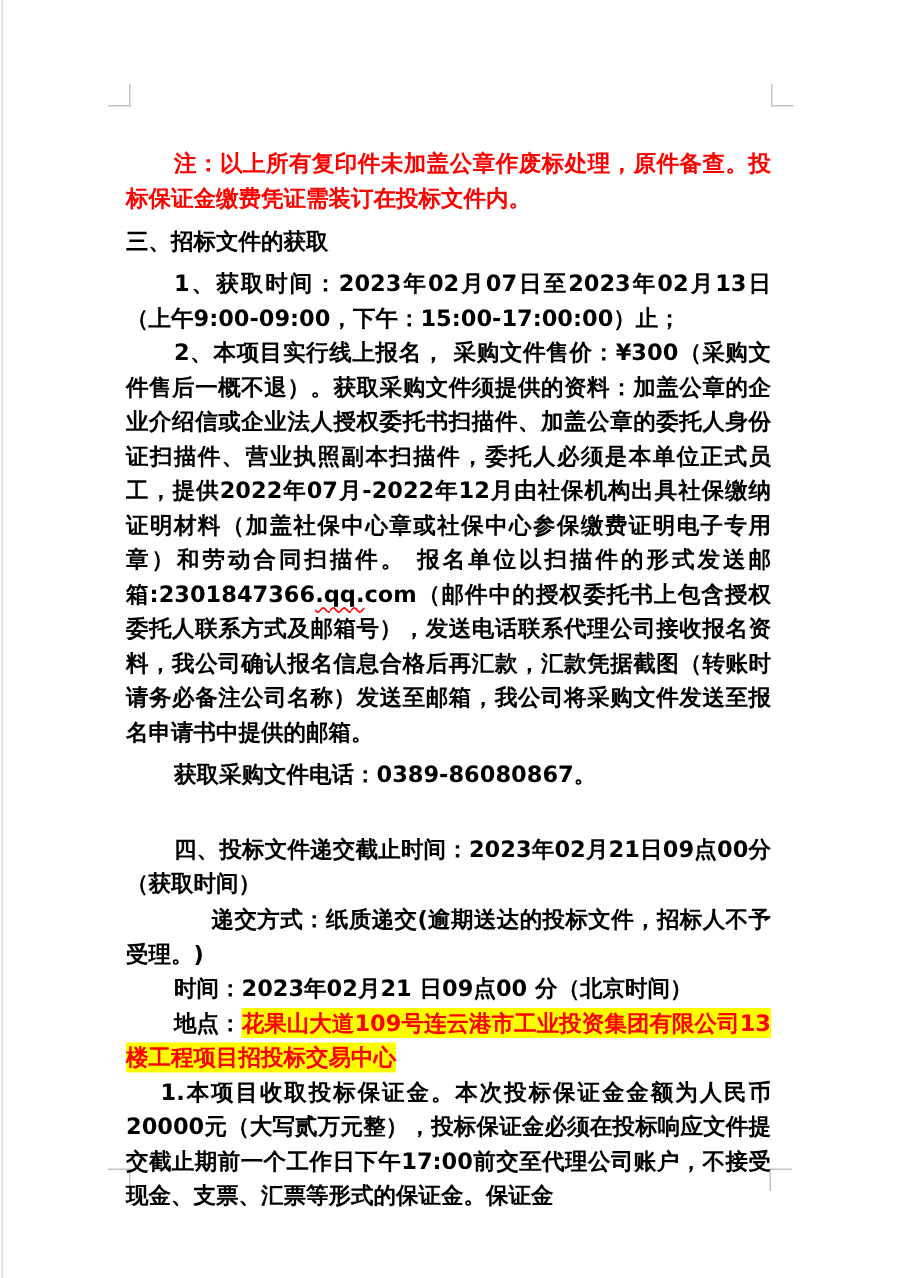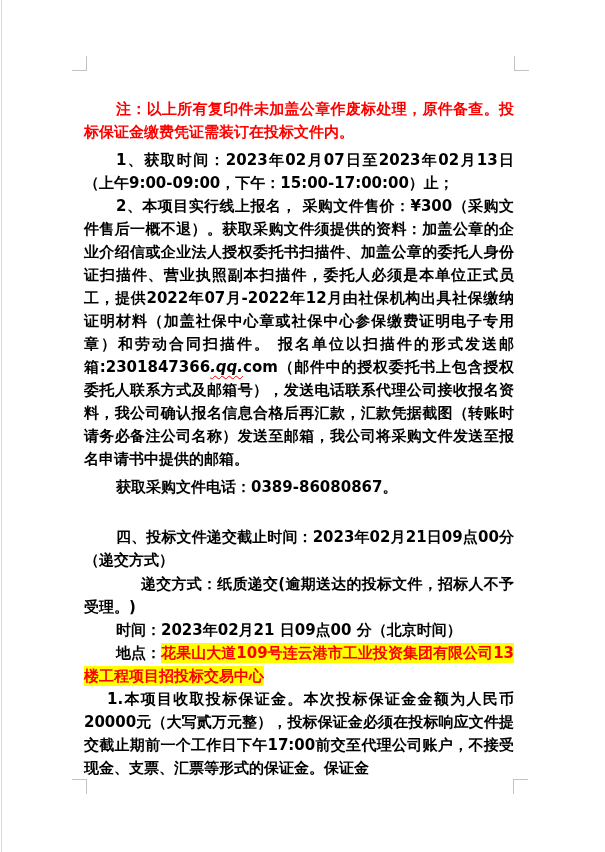--- a/index.html
+++ b/index.html
@@ -49,21 +49,20 @@
     background: #ffff00;
     color: #ff0000;
     padding: 1px 0;
   }
   .wavy {
     text-decoration: underline;
     text-decoration-style: wavy;
     text-decoration-color: #ff0000;
     text-decoration-thickness: 1px;
     text-underline-offset: 3px;
-    font-style: italic;
   }
   .mt-blank1 { margin-top: 27px; }
   .mt-s5     { margin-top: 36px; }
   .mt-s6     { margin-top: 49px; }
   .mt-h3     { margin-top: 6px; }
   .mt-sm     { margin-top: 5px; }
   .mt-1      { margin-top: 1px; }
 </style>
 </head>
 <body>
@@ -72,28 +71,29 @@
 
 <div class="crop tl"></div>
 <div class="crop tr"></div>
 <div class="crop bl"></div>
 <div class="crop br"></div>
 
 <div class="content">
 
   <p class="para ind2 red">注：以上所有复印件未加盖公章作废标处理，原件备查。投标保证金缴费凭证需装订在投标文件内。</p>
 
+  <p class="para mt-h3">三、招标文件的获取</p>
 
   <p class="para ind2 mt-sm">1、获取时间：2023年02月07日至2023年02月13日（上午9:00-09:00，下午：15:00-17:00:00）止；</p>
 
   <p class="para ind2"><span>2、本项目实行线上报名， 采购文件售价：¥300（采购文件售后一概不退）。获取采购文件须提供的资料：加盖公章的企业介绍信或企业法人授权委托书扫描件、加盖公章的委托人身份证扫描件、营业执照副本扫描件，委托人必须是本单位正式员工，提供2022年07月-2022年12月由社保机构出具社保缴纳证明材料（加盖社保中心章或社保中心参保缴费证明电子专用章）和劳动合同扫描件。 报名单位以扫描件的形式发送邮箱:</span><span>2301847366</span><span class="wavy">.qq.</span><span>com</span><span>（邮件中的授权委托书上包含授权委托人联系方式及邮箱号），发送电话联系代理公司接收报名资料，我公司确认报名信息合格后再汇款，汇款凭据截图（转账时请务必备注公司名称）发送至邮箱，我公司将采购文件发送至报名申请书中提供的邮箱。</span></p>
 
   <p class="para ind2 mt-sm">获取采购文件电话：0389-86080867。</p>
 
-  <p class="para ind2 mt-blank1">四、投标文件递交截止时间：2023年02月21日09点00分（递交方式）</p>
+  <p class="para ind2 mt-blank1">四、投标文件递交截止时间：2023年02月21日09点00分（获取时间）</p>
 
   <p class="para ind4 mt-1">递交方式：纸质递交(逾期送达的投标文件，招标人不予受理。)</p>
 
 
   <p class="para ind2">时间：2023年02月21 日09点00 分（北京时间）</p>
 
   <p class="para ind2"><span>地点：</span><mark class="hl">花果山大道109号连云港市工业投资集团有限公司13楼工程项目招投标交易中心</mark></p>
 
 
   <p class="para ind15">1.本项目收取投标保证金。本次投标保证金金额为人民币20000元（大写贰万元整），投标保证金必须在投标响应文件提交截止期前一个工作日下午17:00前交至代理公司账户，不接受现金、支票、汇票等形式的保证金。保证金</p>

